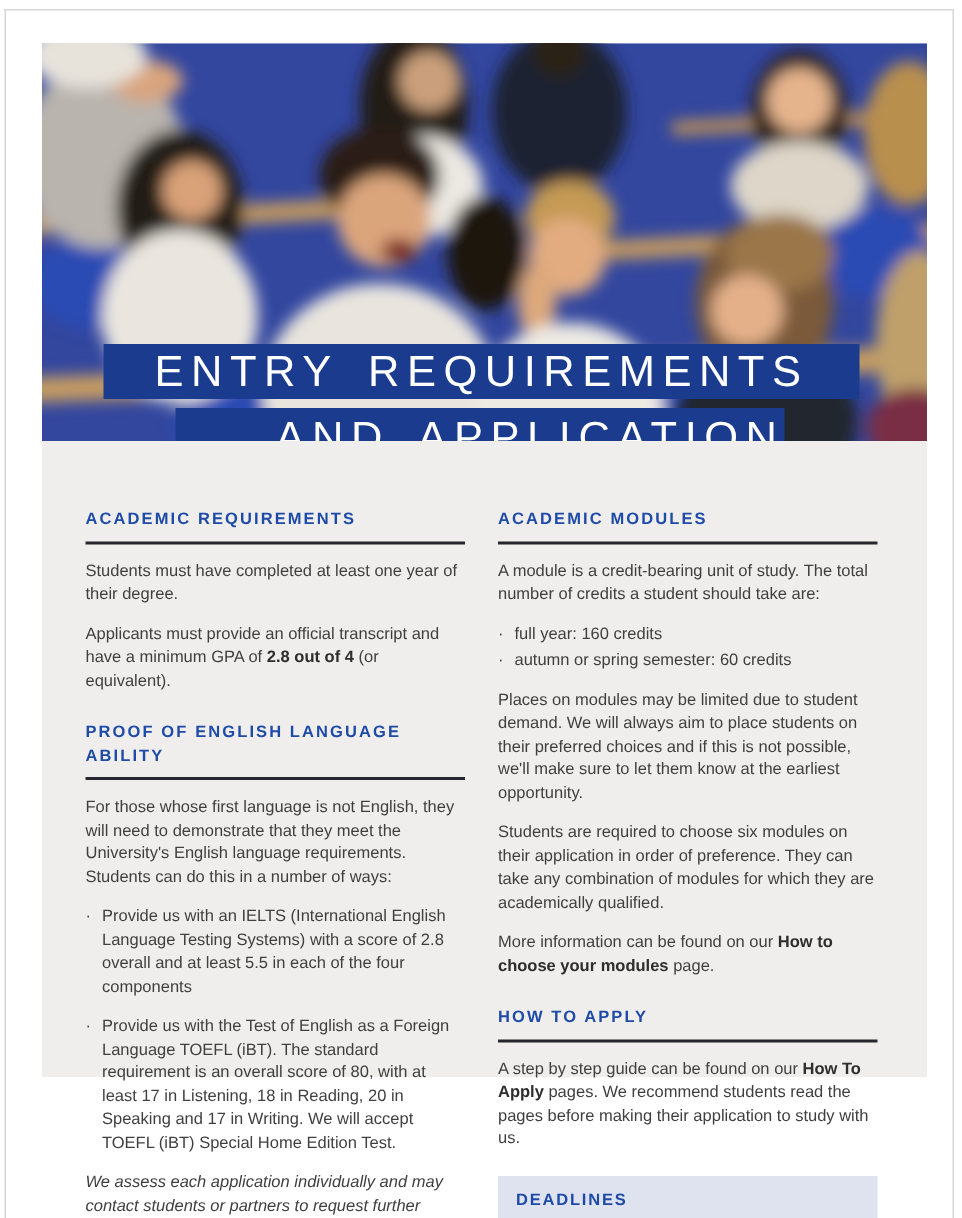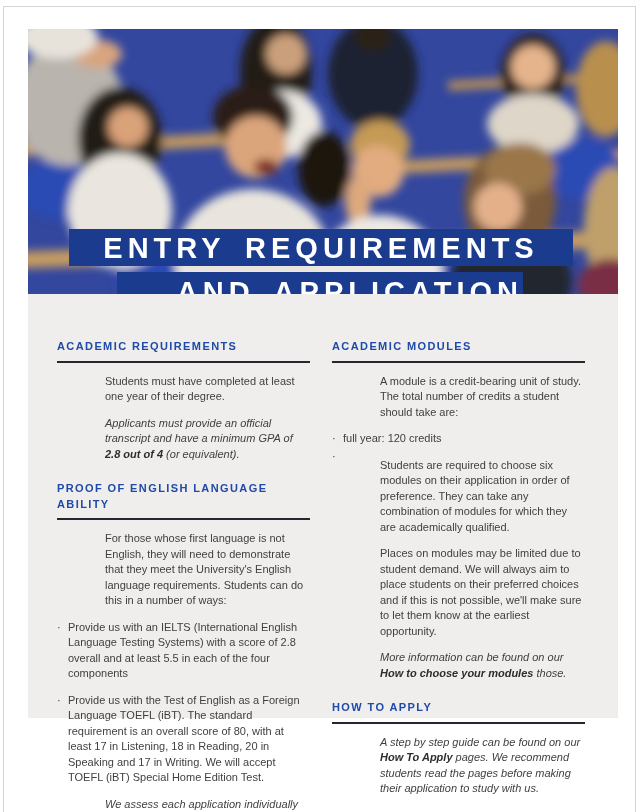--- a/index.html
+++ b/index.html
@@ -24,21 +24,21 @@
     width: 590px; height: 265px;
     overflow: hidden;
     background: #33479f;
   }
   .hero svg { display: block; width: 590px; height: 265px; }
   
   .banner {
     position: absolute;
     background: #1b3c8e;
     color: #ffffff;
-    font-weight: bold;
+    font-weight: normal;
     font-size: 29px;
     letter-spacing: 5px;
     word-spacing: 7px;
     text-align: center;
     white-space: nowrap;
   }
   .banner1 { left: 65px; top: 222px; width: 504px; height: 37px; line-height: 38px; }
   .banner2 { left: 113px; top: 265px; width: 406px; height: 39px; line-height: 40px; text-align: right; }
   
   .panel {
@@ -60,22 +60,22 @@
   .sec-heading {
     font-size: 11px;
     font-weight: bold;
     color: #1e4aa8;
     letter-spacing: 1.4px;
     padding-bottom: 6px;
     border-bottom: 2px solid #26262e;
     margin-bottom: 11px;
   }
   .sec { margin-bottom: 19px; }
-  .sec p { margin-bottom: 11px; margin-left: 48px; }
-  .sec p:last-child { margin-bottom: 0; font-style: italic; }
+  .sec p { margin-bottom: 11px; }
+  .sec p:last-child { margin-bottom: 0; }
   .sec strong, .bullet strong { color: #2d2d2d; }
   .bullet {
     position: relative;
     padding-left: 11px;
     margin-bottom: 11px;
   }
   .bullet .dot {
     position: absolute;
     left: 0; top: 0;
     color: #3f3f3f;
@@ -186,25 +186,25 @@
         <p class="note">We assess each application individually and may contact students or partners to request further information.</p>
       </div>
 
     </div>
 
     <div class="col col-right">
 
       <div class="sec">
         <div class="sec-heading">ACADEMIC MODULES</div>
         <p>A module is a credit-bearing unit of study. The total number of credits a student should take are:</p>
-        <div class="bullet" style="margin-bottom:2px"><span class="dot">·</span><span>full year: 120 credits</span></div>
-        <div class="bullet"><span class="dot">·</span></div>
+        <div class="bullet" style="margin-bottom:2px"><span class="dot">·</span><span>full year: 160 credits</span></div>
+        <div class="bullet"><span class="dot">·</span><span>autumn or spring semester: 60 credits</span></div>
+        <p>Places on modules may be limited due to student demand. We will always aim to place students on their preferred choices and if this is not possible, we'll make sure to let them know at the earliest opportunity.</p>
         <p>Students are required to choose six modules on their application in order of preference. They can take any combination of modules for which they are academically qualified.</p>
-        <p>Places on modules may be limited due to student demand. We will always aim to place students on their preferred choices and if this is not possible, we'll make sure to let them know at the earliest opportunity.</p>
-        <p><span>More information can be found on our </span><strong>How to choose your modules</strong><span> those.</span></p>
+        <p><span>More information can be found on our </span><strong>How to choose your modules</strong><span> page.</span></p>
       </div>
 
       <div class="sec" style="margin-bottom:0">
         <div class="sec-heading">HOW TO APPLY</div>
         <p><span>A step by step guide can be found on our </span><strong>How To Apply</strong><span> pages. We recommend students read the pages before making their application to study with us.</span></p>
       </div>
 
       <div class="deadlines">
         <div class="deadlines-title">DEADLINES</div>
 

